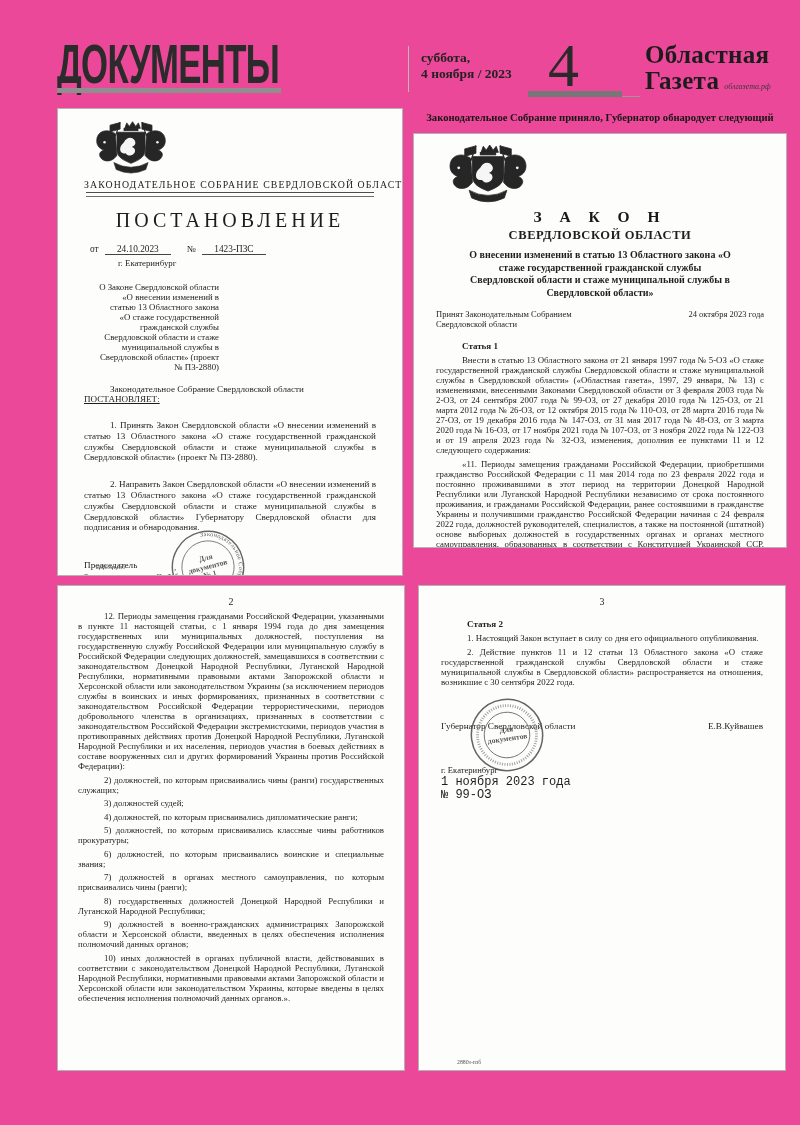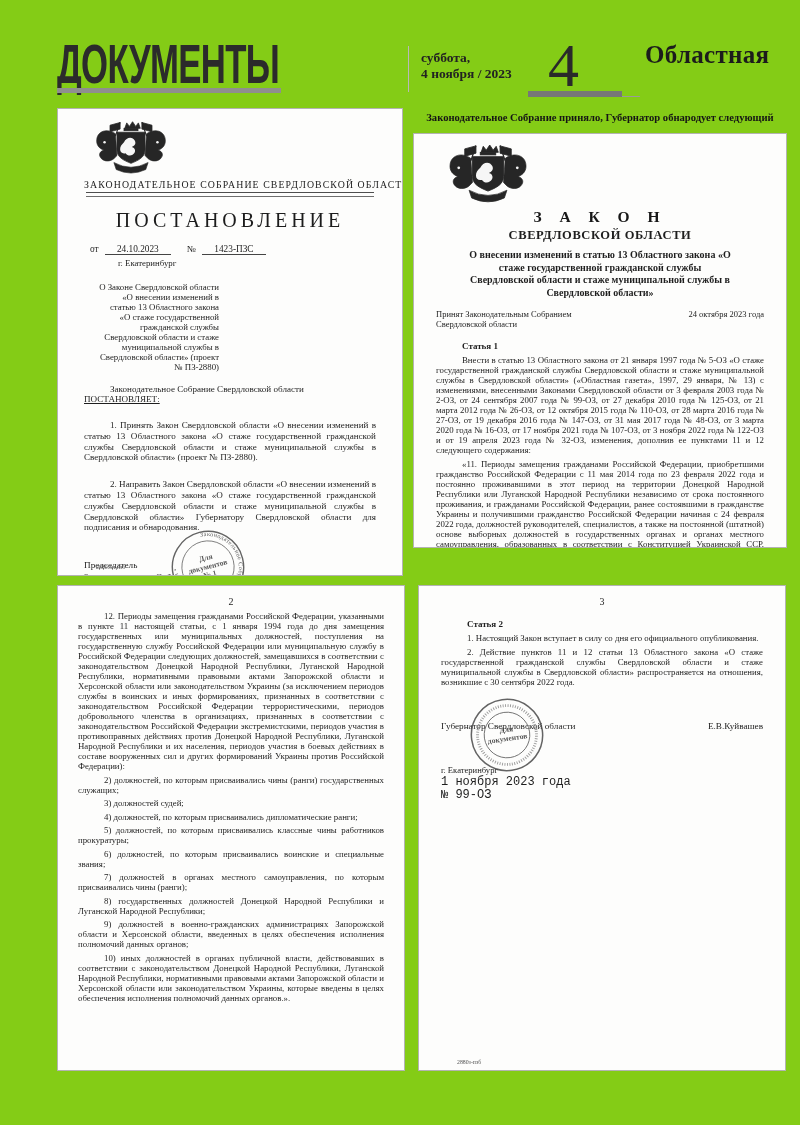--- a/index.html
+++ b/index.html
@@ -1,16 +1,16 @@
 <!DOCTYPE html>
 <html><head>
 <meta charset="utf-8">
 <style>
   html,body{margin:0;padding:0;background:#e8e8e8;}
-  .page{position:relative;width:800px;height:1125px;background:#84cc16;margin:0 auto;overflow:hidden;
+  .page{position:relative;width:800px;height:1125px;background:#ec4899;margin:0 auto;overflow:hidden;
         font-family:"Liberation Serif","DejaVu Serif",serif;color:#1e1e1e;}
 
   
   .masthead{position:absolute;left:0;top:0;width:800px;height:106px;}
   .doc-title{position:absolute;left:57px;top:36px;font-family:"Liberation Sans","DejaVu Sans",sans-serif;
              font-weight:700;font-size:56px;line-height:1;letter-spacing:-1px;color:#2b2b2b;
              transform:scaleX(0.62);transform-origin:left top;white-space:nowrap;}
   .title-bar{position:absolute;left:57px;top:88px;width:224px;height:5px;background:#8f8f8f;}
   .vdiv{position:absolute;left:408px;top:46px;width:1px;height:46px;background:#b9b9b9;}
   .date-block{position:absolute;left:421px;top:50px;font-weight:700;font-size:13.5px;line-height:16px;color:#222;}
@@ -86,20 +86,23 @@
     <div class="vdiv"></div>
     <div class="date-block">
       <div>суббота,</div>
       <div>4 ноября / 2023</div>
     </div>
     <div class="pagenum">4</div>
     <div class="pagenum-bar"></div>
     <div class="pagenum-tail"></div>
     <div class="brand">
       <div>Областная</div>
+      <div>
+        <span>Газета</span><span class="site">облгазета.рф</span>
+      </div>
     </div>
   </div>
 
   <div class="note">
     <div>Законодательное Собрание приняло, Губернатор обнародует следующий закон.</div>
     <div>Всем надлежит соблюдать и исполнять его как закон Свердловской области.</div>
   </div>
 
   <section class="docbox box1">
     <span class="arms">

